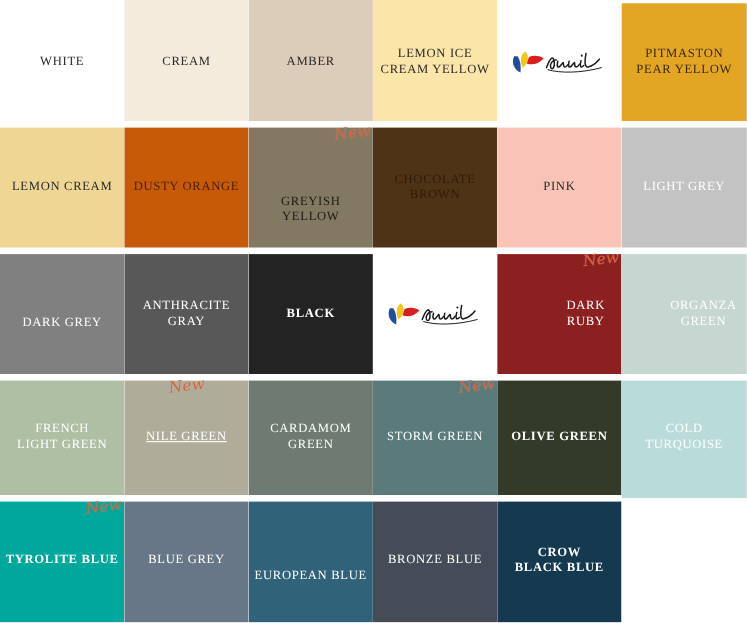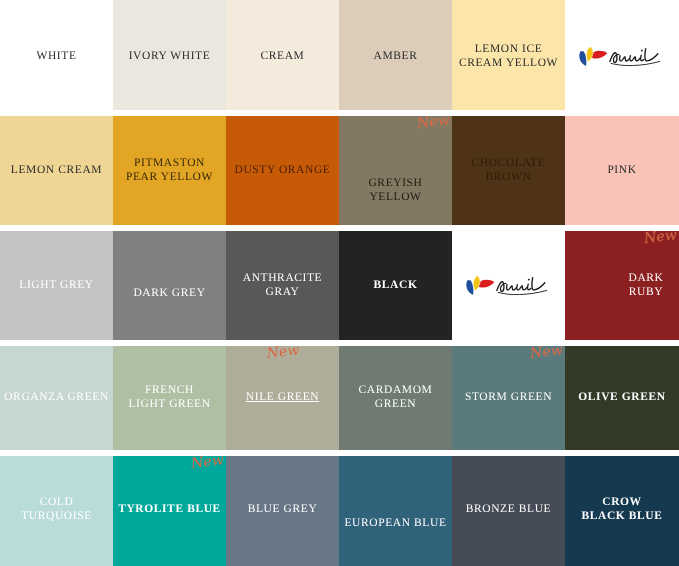--- a/index.html
+++ b/index.html
@@ -77,24 +77,20 @@
   }
   .logo-svg { display: block; }
 </style>
 </head>
 <body>
 
 <div id="palette-grid">
     <div class="swatch first-row">
       <div class="plate" style="background: rgb(255, 255, 255);"></div>
       <div class="label" style="color: rgb(43, 43, 43);">WHITE</div>
-    </div>
-    <div class="swatch first-row">
-      <div class="plate" style="background: rgb(234, 231, 222);"></div>
-      <div class="label" style="color: rgb(43, 43, 43);">IVORY WHITE</div>
     </div>
     <div class="swatch first-row">
       <div class="plate" style="background: rgb(244, 235, 220);"></div>
       <div class="label" style="color: rgb(43, 43, 43);">CREAM</div>
     </div>
     <div class="swatch first-row">
       <div class="plate" style="background: rgb(219, 205, 185);"></div>
       <div class="label" style="color: rgb(43, 43, 43);">AMBER</div>
     </div>
     <div class="swatch first-row">
@@ -113,27 +109,27 @@
           <path d="M72 21 C70 28 72 32 76 27 C79 23 80 21 80 25 C80 30 83 31 86 26" fill="none" stroke="#1A1A1A" stroke-width="2.1" stroke-linecap="round"></path>
           <path d="M88 21 C86 28 88 32 92 27 C95 23 96 21 96 25 C96 30 99 31 103 25" fill="none" stroke="#1A1A1A" stroke-width="2.1" stroke-linecap="round"></path>
           <path d="M105 20 C103 27 104 32 109 27" fill="none" stroke="#1A1A1A" stroke-width="2.1" stroke-linecap="round"></path>
           <circle cx="106" cy="13" r="1.5" fill="#1A1A1A"></circle>
           <path d="M112 10 C110 22 110 30 115 29 C120 28 126 24 131 18" fill="none" stroke="#1A1A1A" stroke-width="2.1" stroke-linecap="round"></path>
           <path d="M58 33 C75 38 105 38 134 30" fill="none" stroke="#1A1A1A" stroke-width="1.4" stroke-linecap="round"></path>
         </svg>
       </div>
     </div>
     <div class="swatch">
-      <div class="plate" style="background: rgb(239, 214, 148);"></div>
-      <div class="label" style="color: rgb(43, 43, 43);">LEMON CREAM</div>
-    </div>
-    <div class="swatch">
       <div class="plate" style="background: rgb(226, 165, 36);"></div>
       <div class="label" style="color: rgb(58, 42, 8);">PITMASTON
 PEAR YELLOW</div>
+    </div>
+    <div class="swatch">
+      <div class="plate" style="background: rgb(239, 214, 148);"></div>
+      <div class="label" style="color: rgb(43, 43, 43);">LEMON CREAM</div>
     </div>
     <div class="swatch">
       <div class="plate" style="background: rgb(199, 90, 7);"></div>
       <div class="label" style="color: rgb(74, 30, 3);">DUSTY ORANGE</div>
     </div>
     <div class="swatch">
       <div class="plate" style="background: rgb(131, 120, 98);"></div>
       <div class="badge-new pos-right" style="color: rgb(217, 96, 58);">New</div>
       <div class="label" style="color: rgb(30, 27, 20); margin-top: 40px;">GREYISH YELLOW</div>
     </div>
@@ -180,21 +176,21 @@
         </svg>
       </div>
     </div>
     <div class="swatch">
       <div class="plate" style="background: rgb(140, 32, 32);"></div>
       <div class="badge-new pos-right" style="color: rgb(217, 96, 58);">New</div>
       <div class="label" style="color: rgb(255, 255, 255); margin-left: 48px;">DARK RUBY</div>
     </div>
     <div class="swatch">
       <div class="plate" style="background: rgb(198, 214, 208);"></div>
-      <div class="label" style="color: rgb(255, 255, 255);">ORGANZA GREEN</div>
+      <div class="label" style="color: rgb(255, 255, 255); padding-left: 39px;">ORGANZA GREEN</div>
     </div>
     <div class="swatch">
       <div class="plate" style="background: rgb(174, 191, 164);"></div>
       <div class="label" style="color: rgb(255, 255, 255);">FRENCH
 LIGHT GREEN</div>
     </div>
     <div class="swatch">
       <div class="plate" style="background: rgb(175, 173, 153);"></div>
       <div class="badge-new pos-center" style="color: rgb(217, 96, 58);">New</div>
       <div class="label" style="color: rgb(255, 255, 255); text-decoration: underline;">NILE GREEN</div>

